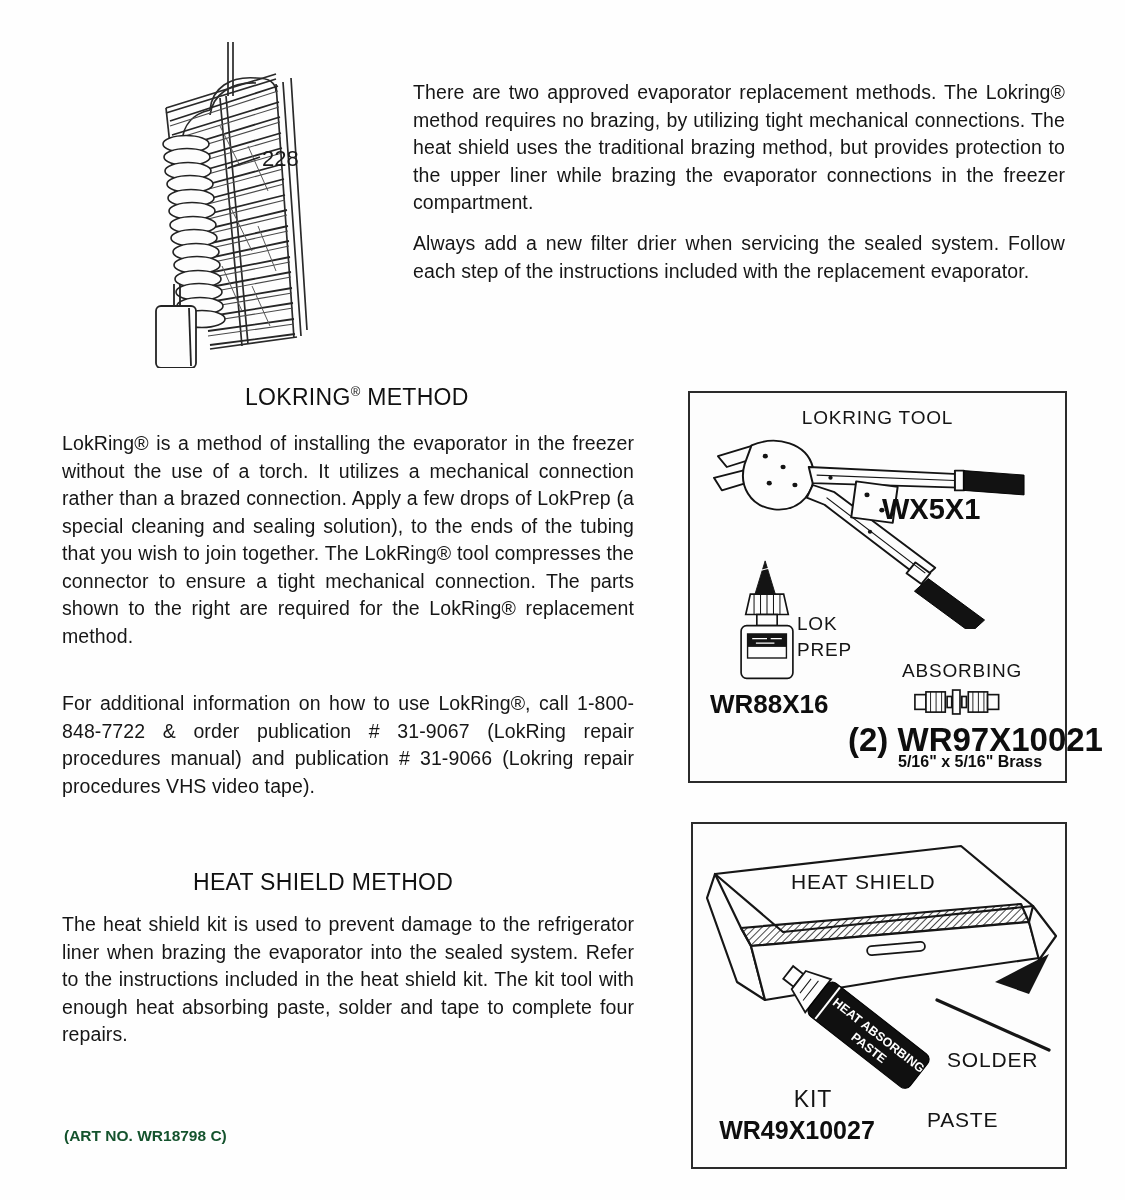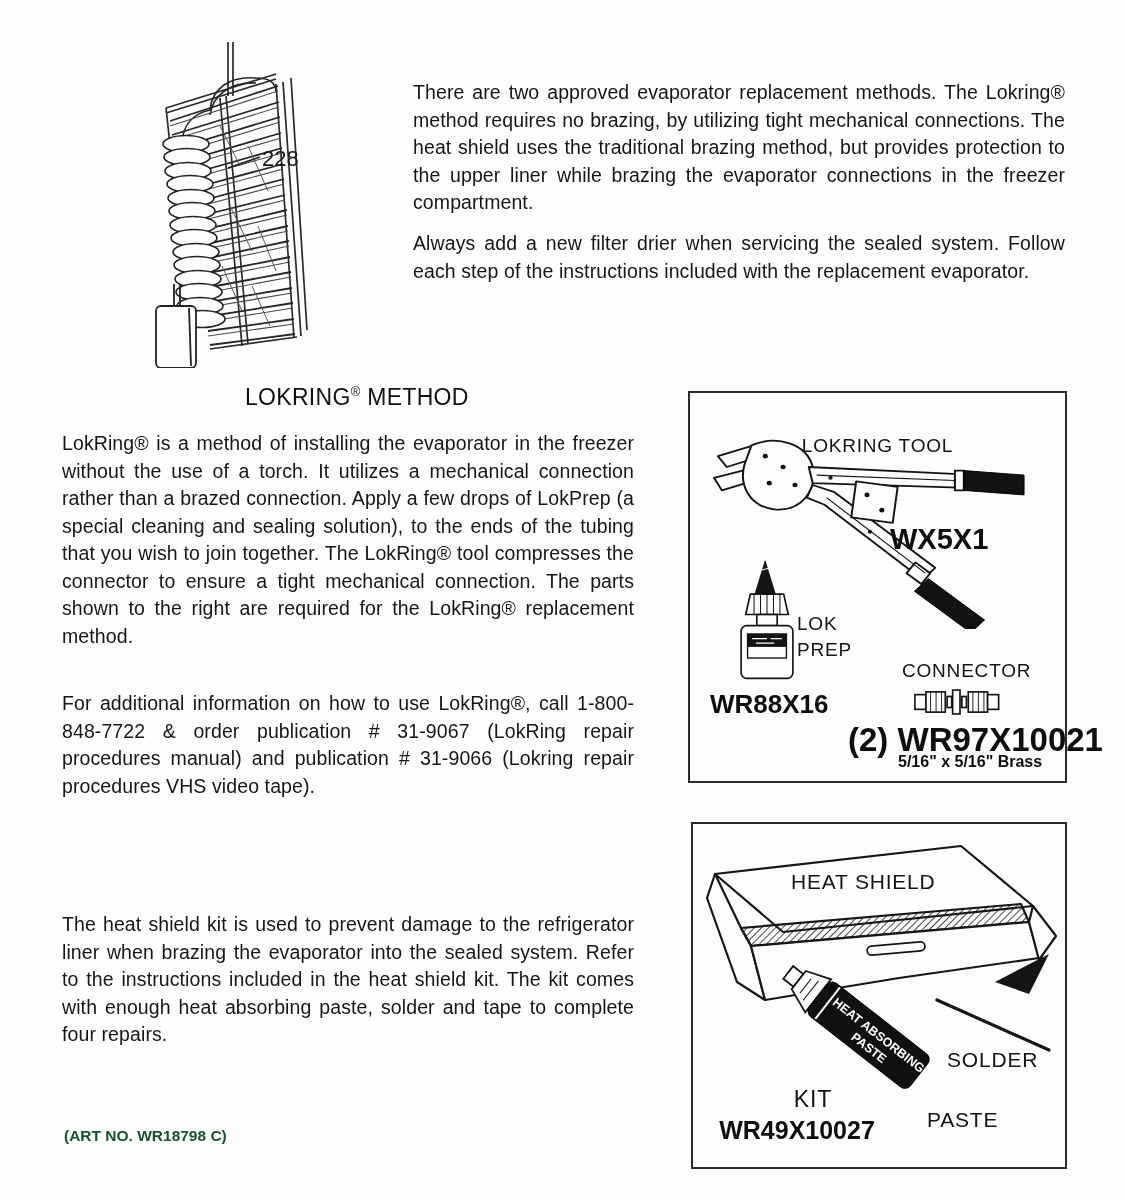--- a/index.html
+++ b/index.html
@@ -91,21 +91,21 @@
   </div>
 
   <div class="para" style="left:413px;top:79px;width:652px;">There are two approved evaporator replacement methods.  The Lokring® method requires no brazing, by utilizing tight mechanical connections.  The heat shield uses the traditional brazing method, but provides protection to the upper liner while brazing the evaporator connections in the freezer compartment.</div>
   <div class="para" style="left:413px;top:230px;width:652px;">Always add a new filter drier when servicing the sealed system. Follow each step of the instructions included with the replacement evaporator.</div>
 
   <div class="heading" style="left:245px;top:384px;"><span>LOKRING</span><sup>®</sup><span> METHOD</span></div>
   <div class="para" style="left:62px;top:430px;width:572px;">LokRing® is a method of installing the evaporator in the freezer without the use of a torch.  It utilizes a mechanical connection rather than a brazed connection. Apply a few drops of LokPrep (a special cleaning and sealing solution), to the ends of the tubing that you wish to join together.  The LokRing® tool compresses the connector to ensure a tight mechanical connection.  The parts shown to the right are required for the LokRing® replacement method.</div>
   <div class="para" style="left:62px;top:690px;width:572px;">For additional information on how to use LokRing®, call 1-800-848-7722 &amp; order publication # 31-9067 (LokRing repair procedures manual) and publication # 31-9066 (Lokring repair procedures VHS video tape).</div>
 
   <div class="partsbox" style="left:688px;top:391px;width:375px;height:388px;">
-    <div class="boxlabel" style="left:0;top:14px;width:100%;text-align:center;margin-top:28px;">LOKRING TOOL</div>
+    <div class="boxlabel" style="left:0;top:14px;width:100%;text-align:center;">LOKRING TOOL</div>
 
     <div class="svgwrap" style="left:22px;top:38px;">
       <svg width="316" height="198" viewBox="0 0 320 220" preserveAspectRatio="none">
         <g stroke="#141414" stroke-width="2" fill="#fdfdfd" stroke-linejoin="round">
           <path d="M6 28 L42 16 L50 28 L15 40 Z"></path>
           <path d="M2 52 L38 42 L46 54 L10 66 Z"></path>
           <path d="M40 16 C66 4 96 14 102 40 C107 66 90 90 63 87 C38 84 27 60 33 37 Z"></path>
           <path d="M98 40 L250 48 L250 63 L102 58 Z"></path>
           <rect x="246" y="44" width="9" height="22"></rect>
           <path d="M102 60 L124 68 L226 152 L213 165 L114 82 L96 74 Z"></path>
@@ -123,21 +123,21 @@
           <circle cx="58" cy="58" r="2.6"></circle>
             <circle cx="84" cy="60" r="2.6"></circle>
           <circle cx="157" cy="71" r="2.6"></circle>
             <circle cx="172" cy="88" r="2.6"></circle>
           <circle cx="120" cy="52" r="2.2"></circle>
             <circle cx="160" cy="112" r="2.2"></circle>
         </g>
       </svg>
     </div>
 
-    <div class="partnum" style="left:200px;top:100px;font-size:29px;margin-top:30px;">WX5X1</div>
+    <div class="partnum" style="left:192px;top:100px;font-size:29px;">WX5X1</div>
 
     <div class="svgwrap" style="left:40px;top:164px;">
       <svg width="74" height="128" viewBox="0 0 80 130">
         <polygon points="38,0 49,36 27,36" fill="#141414" stroke="#141414"></polygon>
         <path d="M34 10 L42 8" stroke="#fff" stroke-width="1.2"></path>
         <g stroke="#141414" stroke-width="1.8" fill="#fdfdfd">
           <path d="M22 36 L58 36 L63 58 L17 58 Z"></path>
           <path d="M26 36 L26 58 M33 36 L33 58 M40 36 L40 58 M47 36 L47 58 M54 36 L54 58" stroke-width="1.1"></path>
           <rect x="29" y="58" width="22" height="12"></rect>
           <rect x="12" y="70" width="56" height="57" rx="6"></rect>
@@ -148,42 +148,43 @@
       </svg>
     </div>
 
     <div class="boxlabel" style="left:107px;top:218px;line-height:26px;">
       <div>LOK</div>
       <div>PREP</div>
     </div>
 
     <div class="partnum" style="left:20px;top:296px;font-size:26px;text-align:center;">WR88X16</div>
 
-    <div class="boxlabel" style="left:212px;top:267px;">CONNECTOR</div>
+    <div class="boxlabel" style="left:212px;top:267px;">ABSORBING</div>
 
     <div class="svgwrap" style="left:224px;top:293px;">
       <svg width="92" height="32" viewBox="0 0 100 34">
         <g stroke="#141414" stroke-width="1.8" fill="#fdfdfd">
           <rect x="1" y="9" width="12" height="16"></rect>
           <rect x="13" y="6" width="21" height="22"></rect>
           <rect x="36" y="11" width="5" height="12"></rect>
           <rect x="42" y="4" width="8" height="26"></rect>
           <rect x="52" y="11" width="5" height="12"></rect>
           <rect x="59" y="6" width="21" height="22"></rect>
           <rect x="80" y="9" width="12" height="16"></rect>
         </g>
         <path d="M18 6 L18 28 M24 6 L24 28 M30 6 L30 28 M64 6 L64 28 M70 6 L70 28 M76 6 L76 28" stroke="#141414" stroke-width="1"></path>
       </svg>
     </div>
 
     <div class="partnum" style="left:158px;top:328px;font-size:33px;">(2) WR97X10021</div>
     <div class="partnum" style="left:208px;top:360px;font-size:16px;">5/16" x 5/16" Brass</div>
   </div>
 
-  <div class="para" style="left:62px;top:911px;width:572px;">The heat shield kit is used to prevent damage to the refrigerator liner when brazing the evaporator into the sealed system.  Refer to the instructions included in the heat shield kit.  The kit comes with enough heat absorbing paste, solder and tape to complete four repairs.</div>
+  <div class="heading" style="left:193px;top:869px;">HEAT SHIELD METHOD</div>
+  <div class="para" style="left:62px;top:911px;width:572px;">The heat shield kit is used to prevent damage to the refrigerator liner when brazing the evaporator into the sealed system.  Refer to the instructions included in the heat shield kit.  The kit tool with enough heat absorbing paste, solder and tape to complete four repairs.</div>
 
   <div class="partsbox" style="left:691px;top:822px;width:372px;height:343px;">
 
     <div class="svgwrap" style="left:6px;top:10px;">
       <svg width="358" height="266" viewBox="0 0 358 266">
         <defs>
           <pattern id="hatch" width="5" height="5" patternUnits="userSpaceOnUse" patternTransform="rotate(45)">
             <line x1="0" y1="0" x2="0" y2="5" stroke="#1a1a1a" stroke-width="1.6"></line>
           </pattern>
         </defs>

